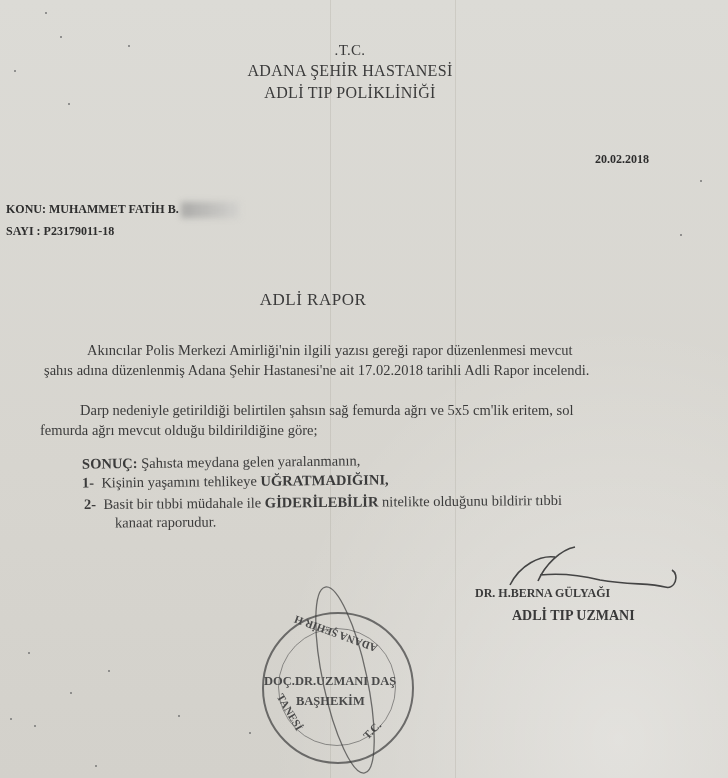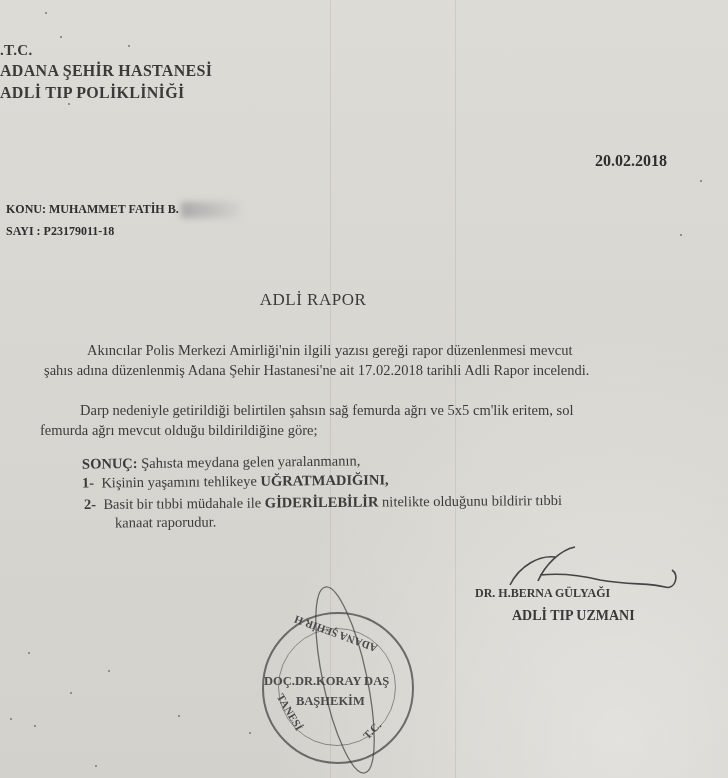--- a/index.html
+++ b/index.html
@@ -11,21 +11,21 @@
     }
     .page {
       position: relative; width: 728px; height: 778px;
       background:
         radial-gradient(ellipse at 85% 95%, rgba(255,255,255,0.35), rgba(255,255,255,0) 40%),
         linear-gradient(180deg, #dcdbd6 0%, #d7d5cf 60%, #d3d1cb 100%);
       overflow: hidden;
     }
     .fold { position:absolute; top:0; bottom:0; width:1px; background: rgba(160,155,145,0.25); }
     .abs { position: absolute; white-space: nowrap; }
-    .hdr { font-weight: bold; font-size: 16px; letter-spacing: 0.3px; color:#3a3a3a; text-align:left; }
+    .hdr { font-weight: normal; font-size: 16px; letter-spacing: 0.3px; color:#3a3a3a; text-align:center; }
     .bold { font-weight: bold; }
     .body { font-size: 14.5px; color:#3b3b3b; }
     .meta { font-size: 12px; font-weight: bold; color:#2e2e2e; }
     .blur {
       display:inline-block; width:58px; height:16px; vertical-align:middle;
       background: linear-gradient(90deg, rgba(140,140,140,0.6), rgba(200,200,200,0.4));
       filter: blur(3px); margin-left:2px;
     }
     .stamp {
       position:absolute; left:262px; top:612px; width:148px; height:148px;
@@ -58,21 +58,21 @@
   <div class="speck" style="left:95px;top:765px"></div>
   <div class="speck" style="left:178px;top:715px"></div>
   <div class="speck" style="left:249px;top:732px"></div>
   <div class="speck" style="left:700px;top:180px"></div>
   <div class="speck" style="left:680px;top:234px"></div>
 
   <div class="abs hdr" style="left:0;width:700px;top:42px;font-size:15px">.T.C.</div>
   <div class="abs hdr" style="left:0;width:700px;top:62px">ADANA ŞEHİR HASTANESİ</div>
   <div class="abs hdr" style="left:0;width:700px;top:84px">ADLİ TIP POLİKLİNİĞİ</div>
 
-  <div class="abs meta" style="left:595px;top:152px;font-size:16px">20.02.2018</div>
+  <div class="abs meta" style="left:595px;top:152px;font-size:12px">20.02.2018</div>
 
   <div class="abs meta" style="left:6px;top:202px">
     <span>KONU:</span>
     <span>MUHAMMET FATİH B.</span><span class="blur"></span>
   </div>
   <div class="abs meta" style="left:6px;top:224px">
     <span>SAYI</span>
     <span>: P23179011-18</span>
   </div>
 
@@ -105,19 +105,19 @@
     <path d="M10,40 C20,20 40,10 55,12 M38,36 C45,20 60,5 75,2 M40,30 C60,28 80,30 100,35 C130,40 150,38 165,42 C175,45 180,30 172,25" fill="none" stroke="#444" stroke-width="1.6"></path>
   </svg>
   <div class="abs" style="left:475px;top:586px;font-size:12px;font-weight:bold;color:#3a3a3a">DR. H.BERNA GÜLYAĞI</div>
   <div class="abs" style="left:512px;top:608px;font-size:14px;font-weight:bold;color:#3a3a3a">ADLİ TIP UZMANI</div>
 
   <div class="stamp">
     <div class="stamp-inner"></div>
     <div class="abs stamp-text" style="left:28px;top:14px;transform:rotate(200deg);font-size:11px">ADANA ŞEHİR H</div>
     <div class="abs stamp-text" style="left:6px;top:92px;transform:rotate(60deg);font-size:11px">TANESİ</div>
     <div class="abs stamp-text" style="left:98px;top:110px;transform:rotate(-45deg);font-size:11px">T.C.</div>
-    <div class="abs stamp-text" style="left:0px;top:60px">DOÇ.DR.KORAY DAŞ</div>
+    <div class="abs stamp-text" style="left:0px;top:60px">DOÇ.DR.UZMANI DAŞ</div>
     <div class="abs stamp-text" style="left:32px;top:80px">BAŞHEKİM</div>
   </div>
   <svg class="abs" style="left:300px;top:580px" width="90" height="198">
     <ellipse cx="45" cy="100" rx="22" ry="95" transform="rotate(-12 45 100)" fill="none" stroke="rgba(60,60,60,0.7)" stroke-width="1.3"></ellipse>
   </svg>
 </div>
 
 </body></html>

